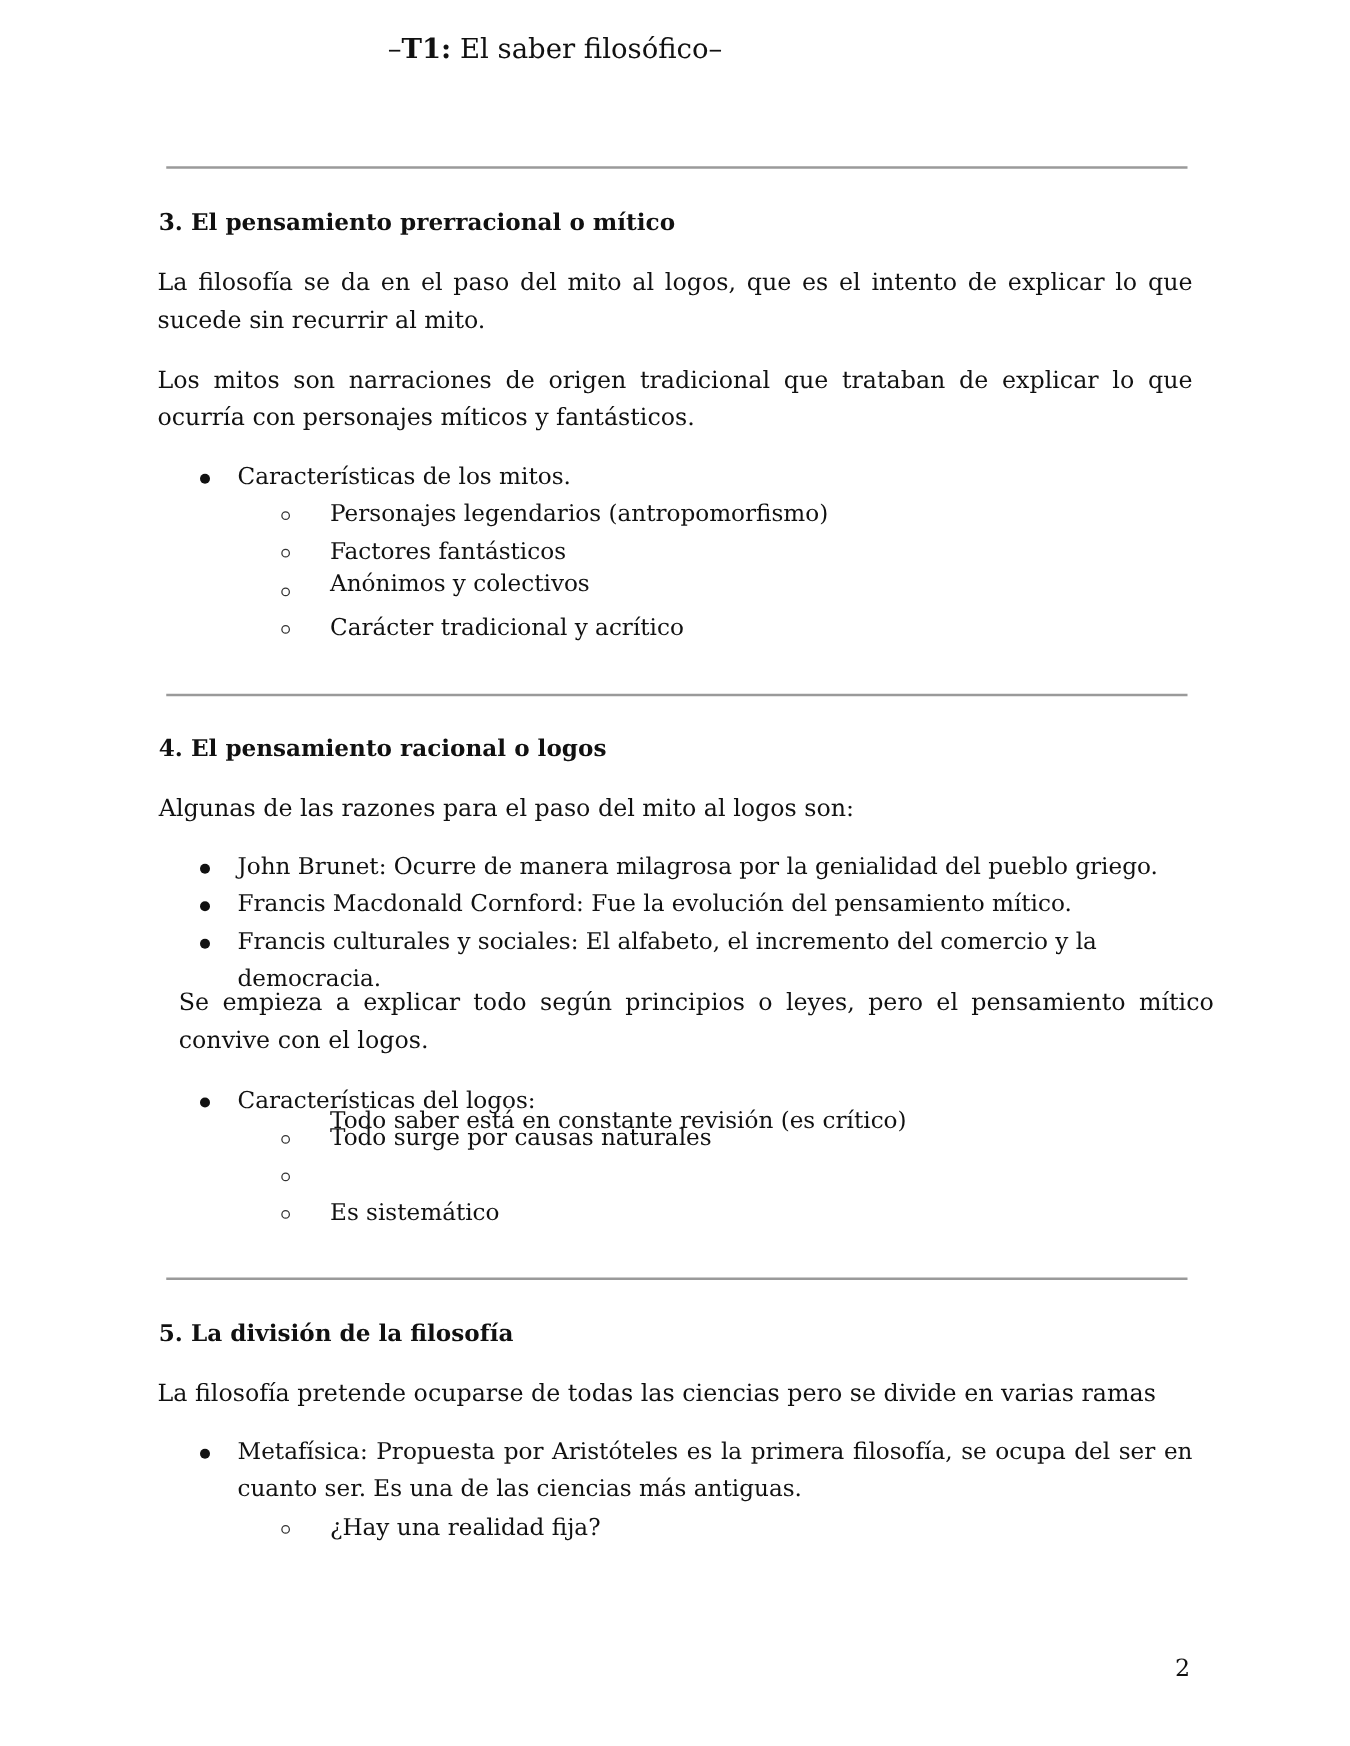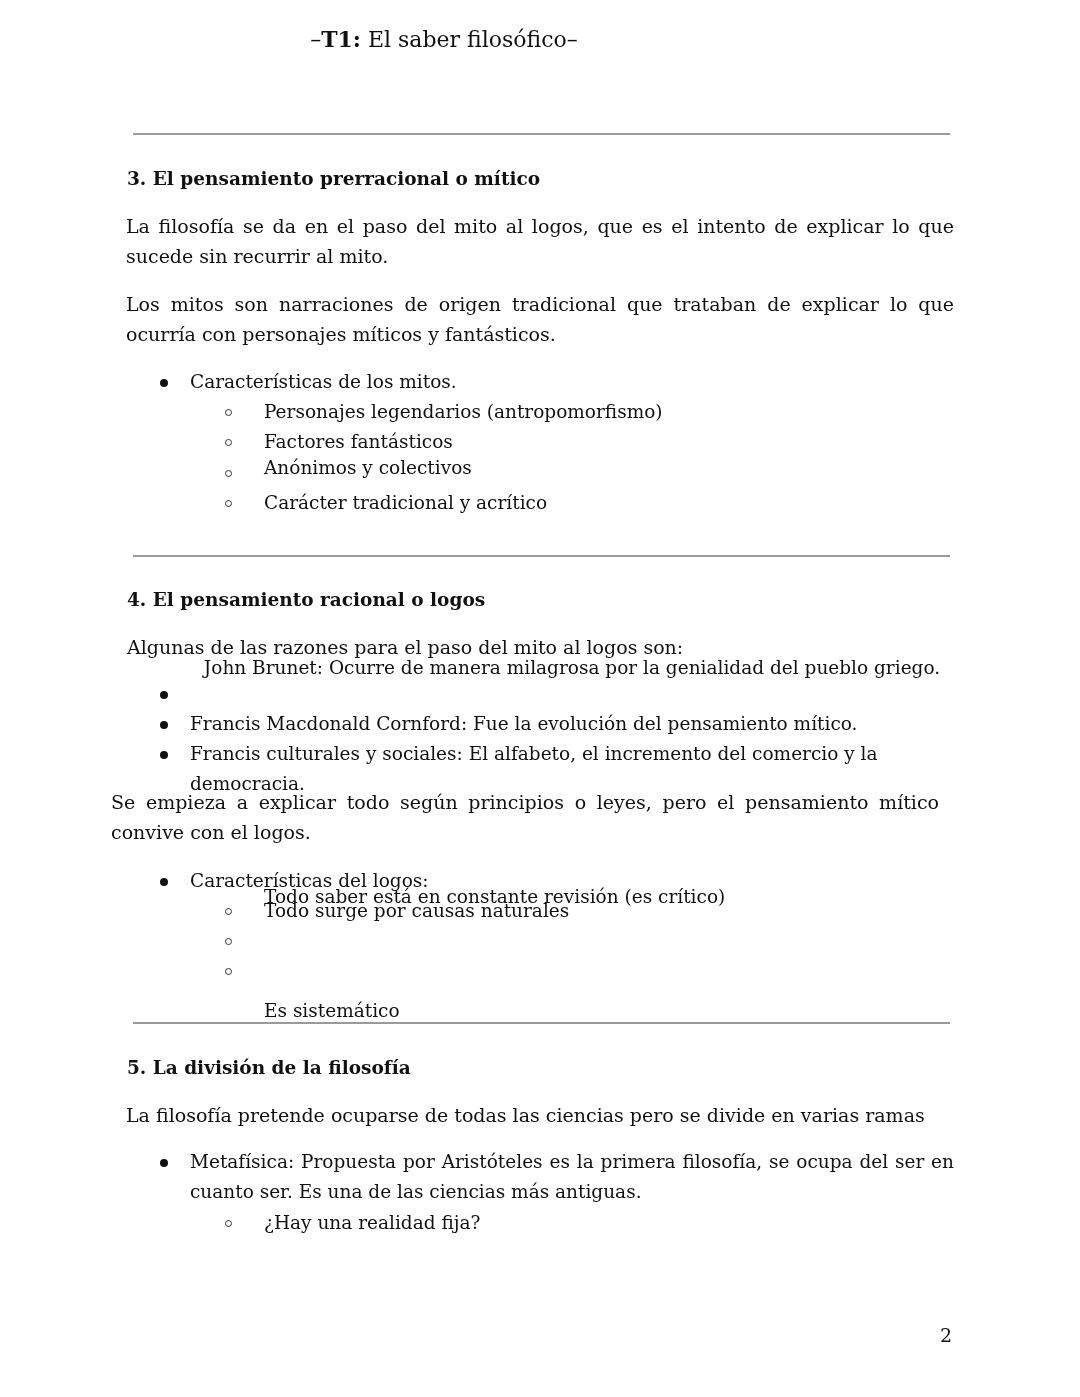--- a/index.html
+++ b/index.html
@@ -60,36 +60,36 @@
 <span class="circle" style="left:225px;top:470px"></span>
 <div class="li li2" style="top:453px">Anónimos y colectivos</div>
 <span class="circle" style="left:225px;top:500px"></span>
 <div class="li li2" style="top:488px">Carácter tradicional y acrítico</div>
 
 <div class="hr" style="top:555px"></div>
 <div class="h" style="top:587px">4. El pensamiento racional o logos</div>
 <div class="p" style="top:632px;left:127px">Algunas de las razones para el paso del mito al logos son:</div>
 
 <span class="bullet" style="left:160px;top:691px"></span>
-<div class="li li1" style="top:653px;text-align:center">John Brunet: Ocurre de manera milagrosa  por la genialidad del pueblo griego.</div>
+<div class="li li1" style="top:679px;text-align:left">John Brunet: Ocurre de manera milagrosa  por la genialidad del pueblo griego.</div>
 <span class="bullet" style="left:160px;top:721px"></span>
 <div class="li li1" style="top:709px;text-align:left">Francis Macdonald Cornford: Fue la evolución del pensamiento mítico.</div>
 <span class="bullet" style="left:160px;top:751px"></span>
 <div class="li li1" style="top:739px;text-align:left">Francis culturales y sociales: El alfabeto, el incremento del comercio y la democracia.</div>
 
-<div class="p" style="top:787px;left:111px">Se empieza a explicar todo según principios o leyes, pero el pensamiento mítico convive con el logos.</div>
+<div class="p" style="top:787px;left:143px">Se empieza a explicar todo según principios o leyes, pero el pensamiento mítico convive con el logos.</div>
 
 <span class="bullet" style="left:160px;top:878px"></span>
 <div class="li li1" style="top:866px;text-align:left">Características del logos:</div>
 <span class="circle" style="left:225px;top:908px"></span>
 <div class="li li2" style="top:896px">Todo surge por causas naturales</div>
 <span class="circle" style="left:225px;top:938px"></span>
 <div class="li li2" style="top:882px">Todo saber está en constante revisión (es crítico)</div>
 <span class="circle" style="left:225px;top:968px"></span>
-<div class="li li2" style="top:996px">Es sistemático</div>
+<div class="li li2" style="top:956px">Es sistemático</div>
 
 <div class="hr" style="top:1022px"></div>
 <div class="h" style="top:1055px">5. La división de la filosofía</div>
 <div class="p" style="top:1100px;text-align:left">La filosofía pretende ocuparse de todas las ciencias pero se divide en varias ramas</div>
 
 <span class="bullet" style="left:160px;top:1159px"></span>
 <div class="li li1" style="top:1147px">Metafísica: Propuesta por Aristóteles es la primera filosofía, se ocupa del ser en cuanto ser. Es una de las ciencias más antiguas.</div>
 <span class="circle" style="left:225px;top:1220px"></span>
 <div class="li li2" style="top:1208px">¿Hay una realidad fija?</div>
 

